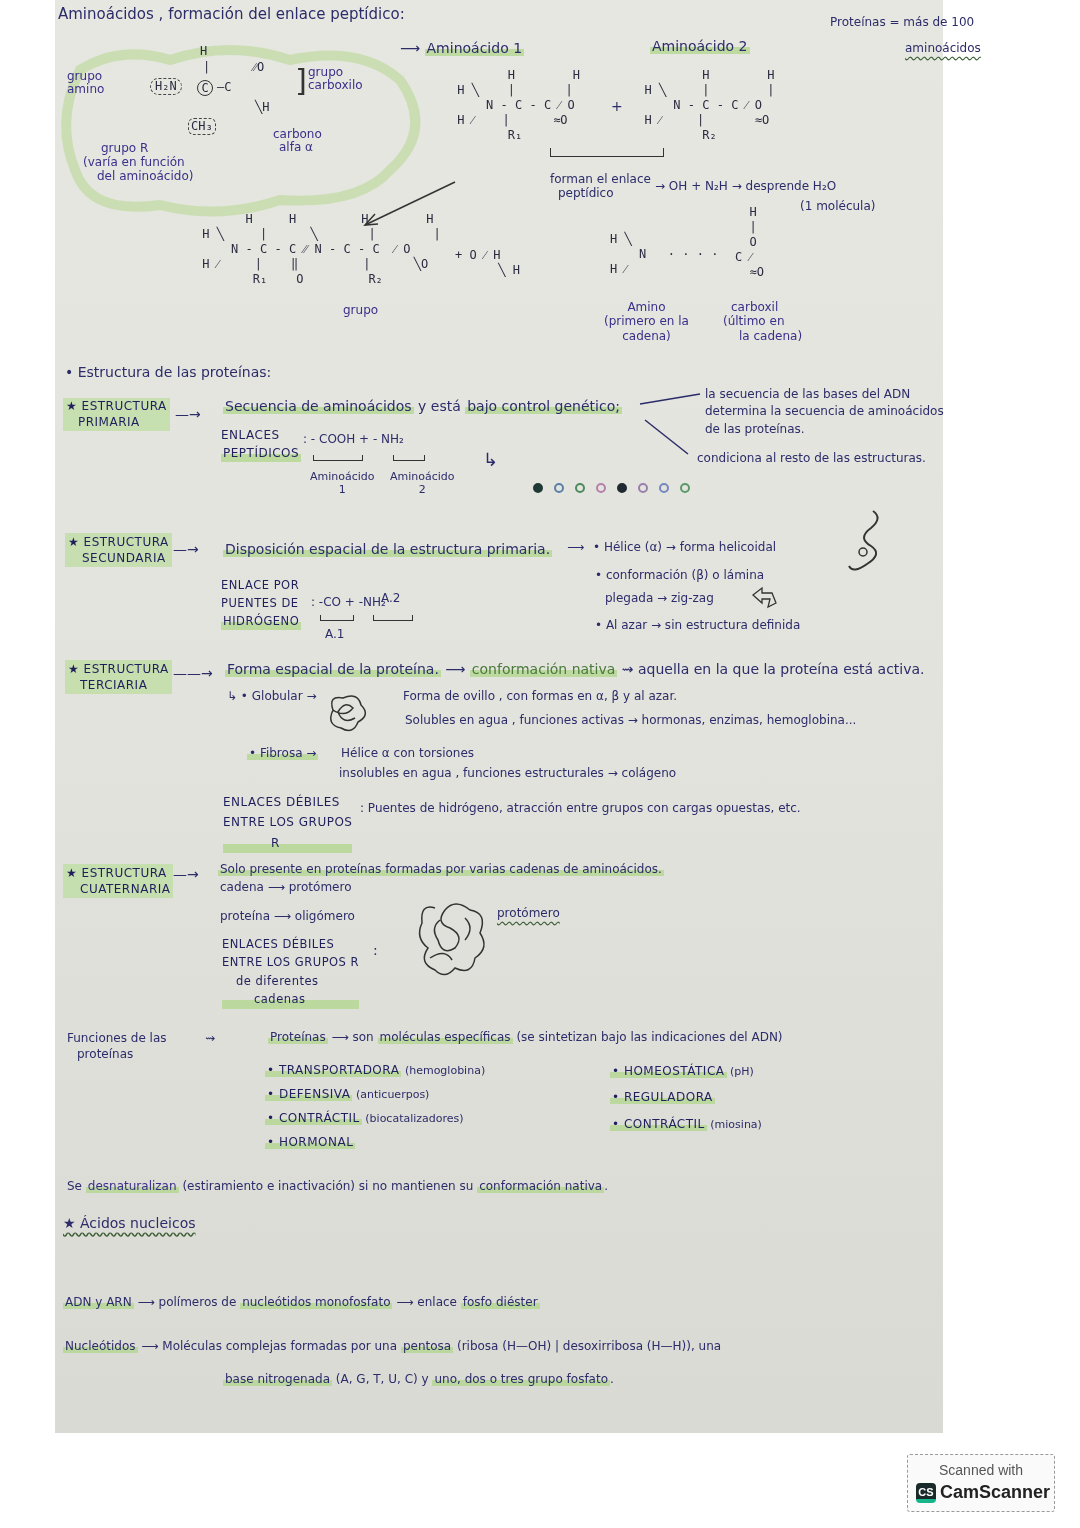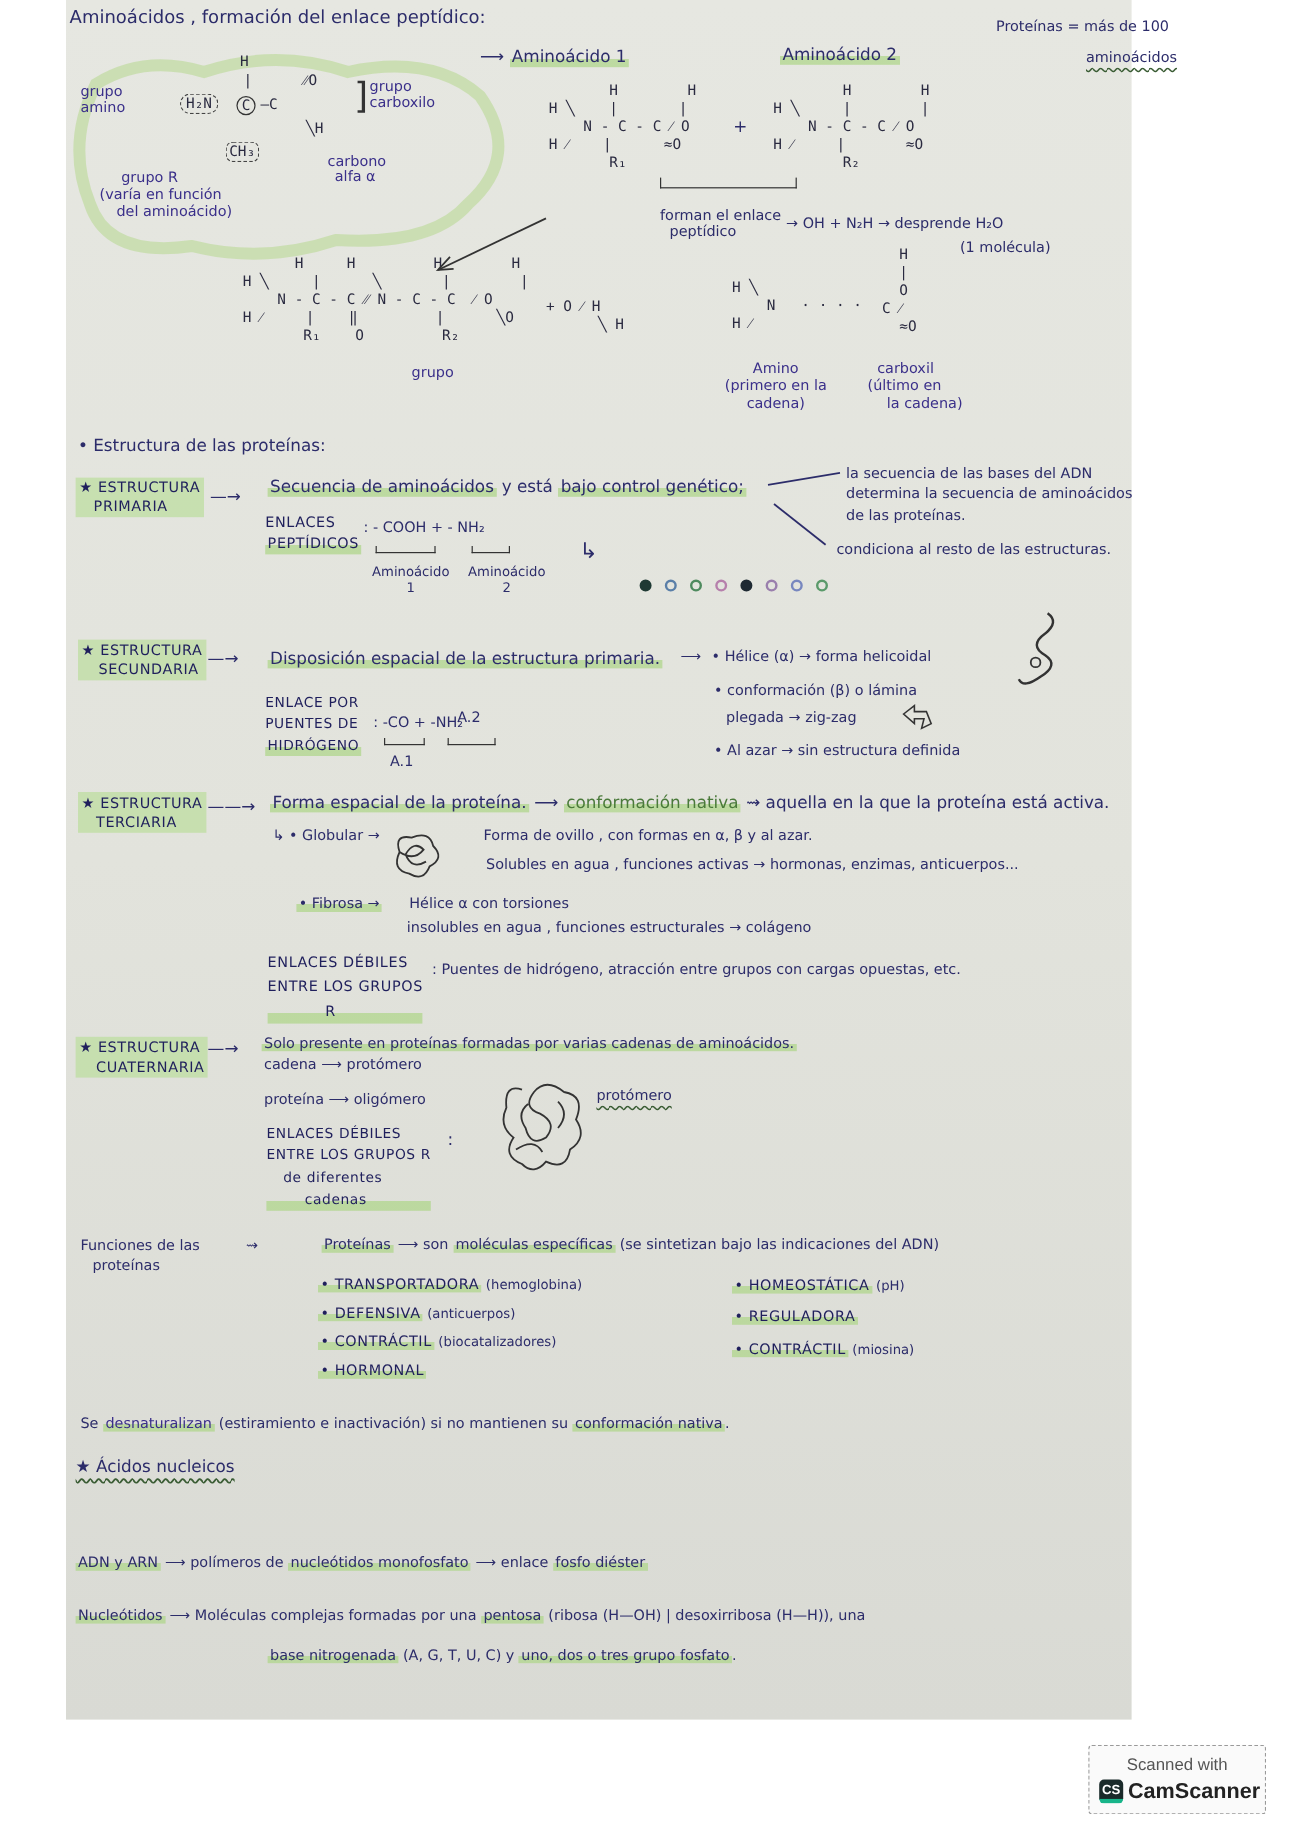--- a/index.html
+++ b/index.html
@@ -191,21 +191,21 @@
     <div>★ ESTRUCTURA</div>
       <div style="padding-left:12px;">TERCIARIA</div>
   </div>
   <div class="t" style="left:118px;top:665px;">——→</div>
   <div class="t" style="left:170px;top:661px;"><span class="hl">Forma espacial de la proteína.</span> <span>⟶ </span><span class="hl green">conformación nativa</span> <span>⇝ </span><span>aquella en la que la proteína está activa.</span></div>
   <div class="t s" style="left:172px;top:690px;">↳ • Globular →</div>
   <svg style="left:268px;top:690px;" width="50" height="45">
     <path d="M10,20 Q5,5 20,8 Q35,2 38,15 Q48,25 35,32 Q30,45 18,38 Q3,35 10,20 Q22,28 30,18 Q22,10 15,22 Q20,35 32,28" fill="none" stroke="#333" stroke-width="1.5"></path>
   </svg>
   <div class="t s" style="left:348px;top:690px;">Forma de ovillo , con formas en α, β y al azar.</div>
-  <div class="t s" style="left:350px;top:714px;">Solubles en agua , funciones activas → hormonas, enzimas, anticuerpos...</div>
+  <div class="t s" style="left:350px;top:714px;">Solubles en agua , funciones activas → hormonas, enzimas, hemoglobina...</div>
   <div class="t s" style="left:192px;top:747px;"><span class="hl">• Fibrosa →</span></div>
   <div class="t s" style="left:286px;top:747px;">Hélice α con torsiones</div>
   <div class="t s" style="left:284px;top:767px;">insolubles en agua , funciones estructurales → colágeno</div>
   <div class="t caps" style="left:168px;top:792px;line-height:1.7;">
     <div>ENLACES DÉBILES</div>
       <div>ENTRE LOS GRUPOS</div>
       <div class="hl" style="padding-left:48px;">R</div>
   </div>
   <div class="t s" style="left:305px;top:802px;">: Puentes de hidrógeno, atracción entre grupos con cargas opuestas, etc.</div>
 

